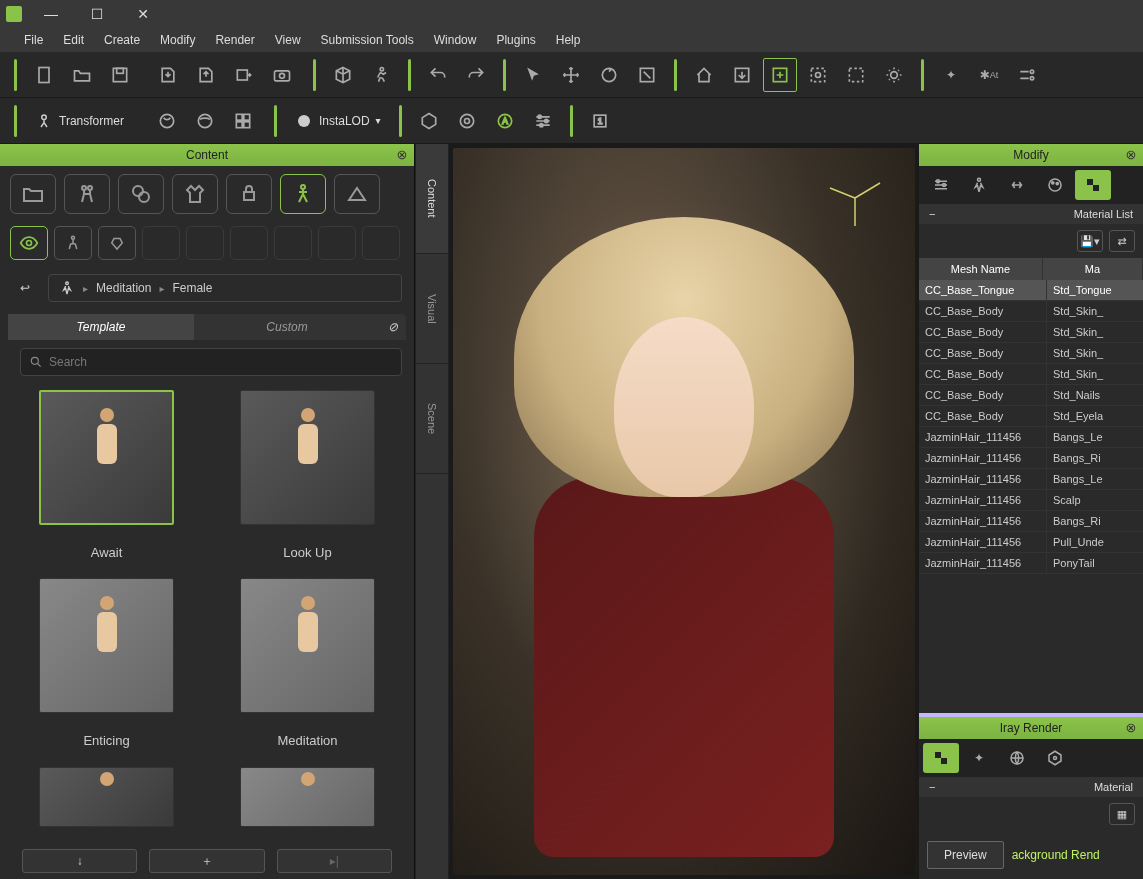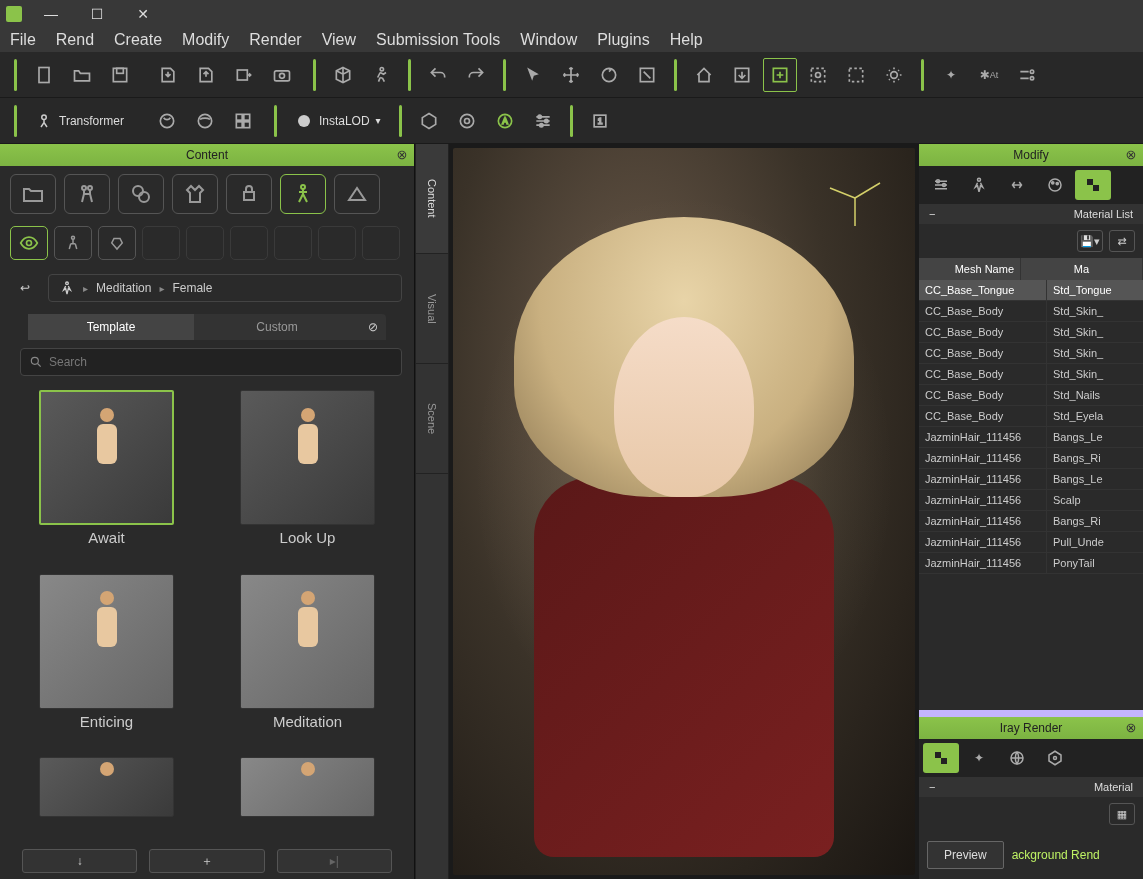--- a/index.html
+++ b/index.html
@@ -6,21 +6,21 @@
 body { width: 1143px; height: 879px; background: #1a1a1a; color: #ccc; font-size: 12px; overflow: hidden; position: relative; }
 
 
 .titlebar { height: 28px; background: #383838; display: flex; align-items: center; padding-left: 6px; color: #ddd; font-size: 12px; }
 .titlebar .app-icon { width: 16px; height: 16px; background: #8bc34a; margin-right: 6px; border-radius: 2px; }
 .titlebar .title-text { flex: 1; }
 .titlebar .win-btns { display: flex; }
 .titlebar .win-btn { width: 46px; height: 28px; display: flex; align-items: center; justify-content: center; font-size: 14px; cursor: pointer; }
 
 
-.menubar { height: 24px; background: #383838; display: flex; align-items: center; padding-left: 0; font-size: 16px; }
+.menubar { height: 24px; background: #383838; display: flex; align-items: center; padding-left: 14px; font-size: 12px; }
 .menubar .menu-item { padding: 3px 10px; cursor: pointer; color: #ddd; }
 
 
 .toolbar { height: 46px; background: #282828; display: flex; align-items: center; padding: 0 6px; border-bottom: 1px solid #1a1a1a; }
 .toolbar .tgrp { display: flex; align-items: center; margin-right: 4px; }
 .toolbar .sep { width: 3px; height: 32px; background: #8bc34a; margin: 0 8px; border-radius: 2px; }
 .tbtn { width: 34px; height: 34px; display: flex; align-items: center; justify-content: center; margin: 0 2px; cursor: pointer; border-radius: 2px; color: #aaa; }
 .tbtn.active { border: 1px solid #8bc34a; color: #8bc34a; }
 .tbtn svg { width: 20px; height: 20px; }
 .tbtn-text { padding: 0 10px; height: 34px; display: flex; align-items: center; color: #ddd; cursor: pointer; }
@@ -41,33 +41,33 @@
 .subcat-row { display: flex; padding: 4px 10px 8px; gap: 6px; }
 .subcat-btn { width: 38px; height: 34px; border: 1px solid #555; border-radius: 5px; display: flex; align-items: center; justify-content: center; cursor: pointer; }
 .subcat-btn.active { border-color: #8bc34a; color: #8bc34a; }
 .subcat-btn.empty { border: 1px solid #3a3a3a; }
 
 .breadcrumb { display: flex; align-items: center; padding: 6px 12px; gap: 10px; color: #ccc; font-size: 12px; }
 .breadcrumb .back { width: 26px; height: 26px; cursor: pointer; display:flex; align-items:center; justify-content:center; }
 .breadcrumb-box { flex:1; border: 1px solid #444; border-radius: 4px; height: 28px; display: flex; align-items: center; padding: 0 10px; gap: 8px; }
 .breadcrumb .sep-arrow { color: #888; font-size: 10px; }
 
-.tab-row { display: flex; background: #333; margin: 6px 28px 0; border-radius: 4px 4px 0 0; position: relative; }
+.tab-row { display: flex; background: #333; margin: 6px 8px 0; border-radius: 4px 4px 0 0; position: relative; font-style: italic; }
 .tab { flex: 1; text-align: center; padding: 6px 0; cursor: pointer; color: #999; font-size: 12px; }
 .tab.active { background: #444; color: #fff; }
 .tab-expand { width: 26px; display:flex; align-items:center; justify-content:center; color:#ccc; cursor:pointer; }
 
 .search-row { padding: 8px 12px; margin-left: 8px; }
 .search-box { width: 100%; height: 28px; background: #222; border: 1px solid #444; border-radius: 4px; color: #888; padding: 0 8px; display: flex; align-items: center; gap: 6px; }
 
 .grid { flex: 1; overflow-y: auto; padding: 6px 22px; display: grid; grid-template-columns: repeat(2, 1fr); gap: 8px 32px; }
 .thumb { display: flex; flex-direction: column; align-items: center; cursor: pointer; }
 .thumb-box { width: 135px; height: 135px; background: linear-gradient(135deg, #5a5a5a, #3a3a3a); border: 1px solid #333; border-radius: 2px; position: relative; overflow: hidden; }
 .thumb.selected .thumb-box { border: 2px solid #8bc34a; }
-.thumb-label { margin-top: 4px; font-size: 15px; color: #ccc; }
+.thumb-label { margin-top: 20px; font-size: 13px; color: #ccc; }
 .figure { position: absolute; left: 50%; top: 50%; transform: translate(-50%,-50%); width: 50px; height: 100px; }
 .figure .head { width: 14px; height: 14px; background: #d4a574; border-radius: 50%; margin: 0 auto; }
 .figure .body { width: 20px; height: 40px; background: #e8c8a0; margin: 2px auto 0; border-radius: 6px; }
 
 .bottom-actions { display: flex; padding: 6px 22px; gap: 12px; }
 .action-btn { flex: 1; height: 24px; background: #333; border: 1px solid #555; border-radius: 3px; display: flex; align-items: center; justify-content: center; cursor: pointer; color: #ccc; }
 
 
 .vtabs { width: 34px; background: #333; display: flex; flex-direction: column; border-left: 1px solid #222; border-right: 1px solid #222; }
 .vtab { flex: 0 0 110px; writing-mode: vertical-rl; display: flex; align-items: center; justify-content: center; font-size: 11px; color: #999; cursor: pointer; border-bottom: 1px solid #222; }
@@ -89,29 +89,29 @@
 .mod-tab { width: 36px; height: 30px; display: flex; align-items: center; justify-content: center; cursor: pointer; color: #aaa; border-radius: 3px; }
 .mod-tab.active { background: #8bc34a; color: #222; }
 .section-header { background: #333; padding: 4px 10px; display: flex; align-items: center; justify-content: flex-end; font-size: 11px; color: #ddd; }
 .section-header .collapse { margin-right: auto; cursor: pointer; }
 .small-btns { display: flex; justify-content: flex-end; padding: 6px 8px; gap: 6px; }
 .small-btn { width: 26px; height: 22px; border: 1px solid #555; border-radius: 3px; display: flex; align-items: center; justify-content: center; cursor: pointer; font-size: 11px; }
 
 .mat-table { flex: 1; overflow-y: auto; font-size: 11px; }
 .mat-head { display: flex; background: #444; color: #fff; position: sticky; top: 0; }
 .mat-head > div { padding: 5px 6px; border-right: 1px solid #333; }
-.mat-head .c1 { width: 102px; text-align: right; }
+.mat-head .c1 { width: 124px; text-align: center; }
 .mat-head .c2 { flex: 1; text-align: center; }
 .mat-row { display: flex; border-bottom: 1px solid #333; cursor: pointer; }
 .mat-row.selected { background: #555; color: #fff; justify-content: flex-end; }
 .mat-row > div { padding: 4px 6px; white-space: nowrap; overflow: hidden; }
 .mat-row .c1 { width: 128px; border-right: 1px solid #333; }
 .mat-row .c2 { flex: 1; }
 
-.iray-panel { border-top: 7px solid #c4b5fd; }
+.iray-panel { border-top: 4px solid #c4b5fd; }
 .iray-tabs { display: flex; background: #222; padding: 4px; gap: 2px; }
 .iray-bottom { display: flex; padding: 10px 8px; gap: 8px; align-items: center; }
 .iray-btn { padding: 6px 16px; background: #333; border: 1px solid #666; color: #ddd; cursor: pointer; border-radius: 2px; font-size: 12px; }
 
 ::-webkit-scrollbar { width: 10px; }
 ::-webkit-scrollbar-track { background: #222; }
 ::-webkit-scrollbar-thumb { background: #555; border-radius: 5px; }
 </style>
 </head>
 <body>
@@ -120,21 +120,21 @@
   <div class="app-icon"></div>
   <div class="win-btns">
     <div class="win-btn">—</div>
     <div class="win-btn">☐</div>
     <div class="win-btn close">✕</div>
   </div>
 </div>
 
 <div class="menubar">
   <div class="menu-item">File</div>
-  <div class="menu-item">Rend</div>
+  <div class="menu-item">Edit</div>
   <div class="menu-item">Create</div>
   <div class="menu-item">Modify</div>
   <div class="menu-item">Render</div>
   <div class="menu-item">View</div>
   <div class="menu-item">Submission Tools</div>
   <div class="menu-item">Window</div>
   <div class="menu-item">Plugins</div>
   <div class="menu-item">Help</div>
 </div>
 

